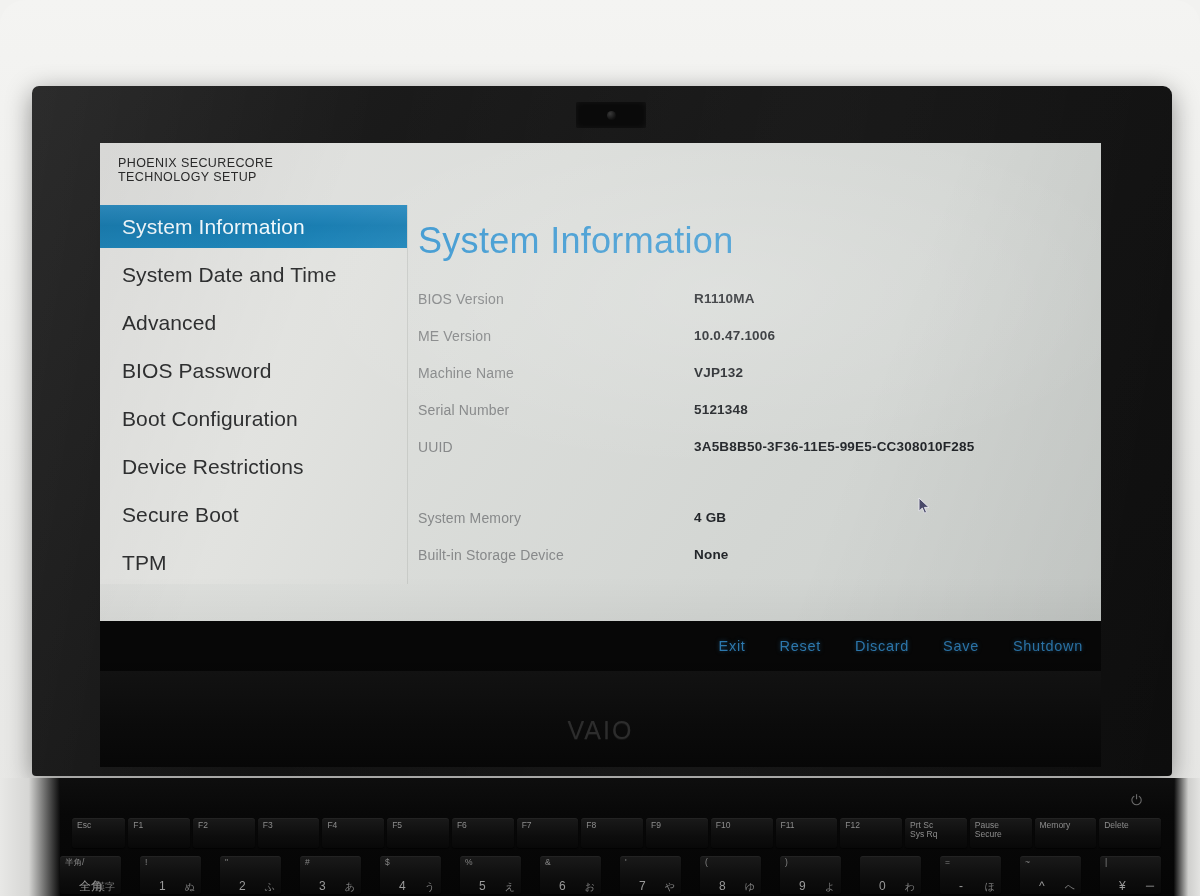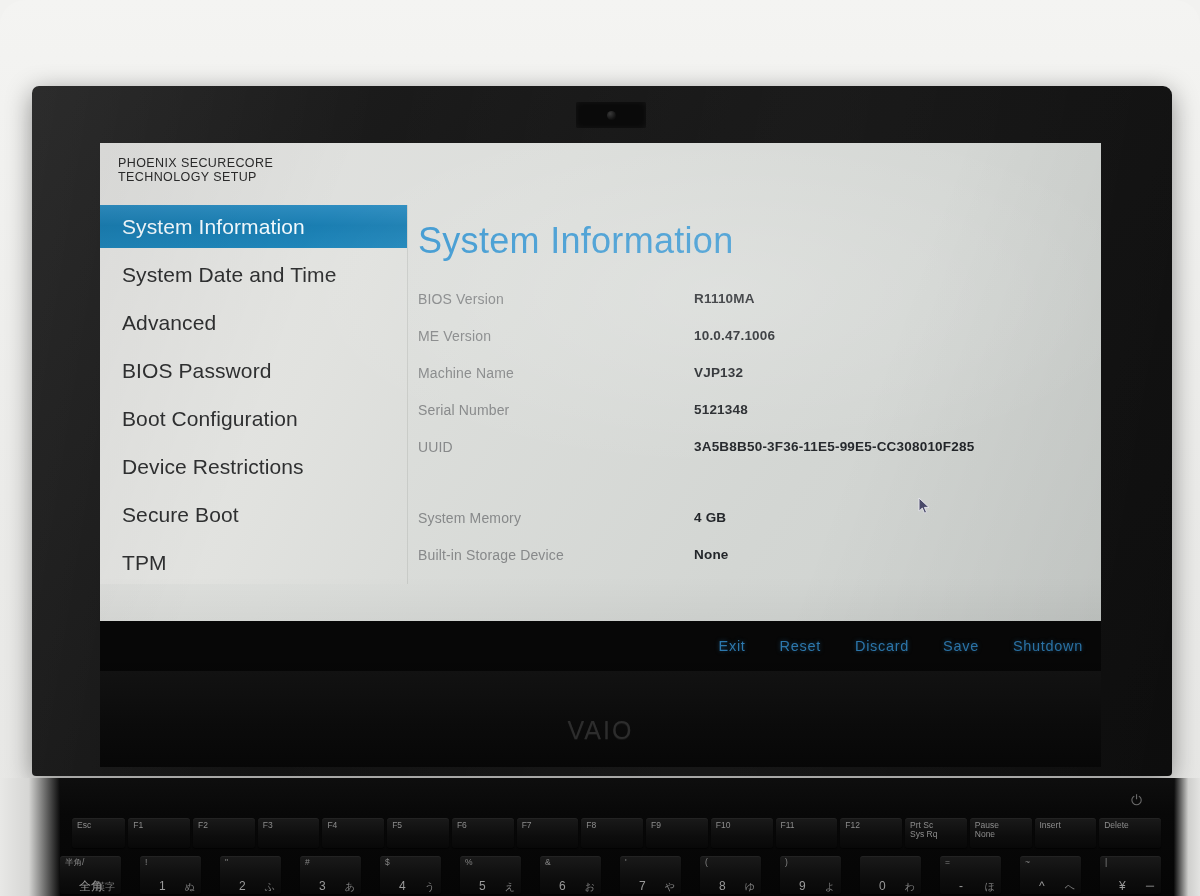--- a/index.html
+++ b/index.html
@@ -324,22 +324,22 @@
     <div class="key">F6</div>
     <div class="key">F7</div>
     <div class="key">F8</div>
     <div class="key">F9</div>
     <div class="key">F10</div>
     <div class="key">F11</div>
     <div class="key">F12</div>
     <div class="key">Prt Sc
 Sys Rq</div>
     <div class="key">Pause
-None</div>
-    <div class="key">Insert</div>
+Secure</div>
+    <div class="key">Memory</div>
     <div class="key">Delete</div>
   </div>
 
   <div class="key-row" id="num-row">
     <div class="key num">
       <span class="shifted">半角/</span>
       <span class="base">全角</span>
       <span class="kana">漢字</span>
     </div>
     <div class="key num">

